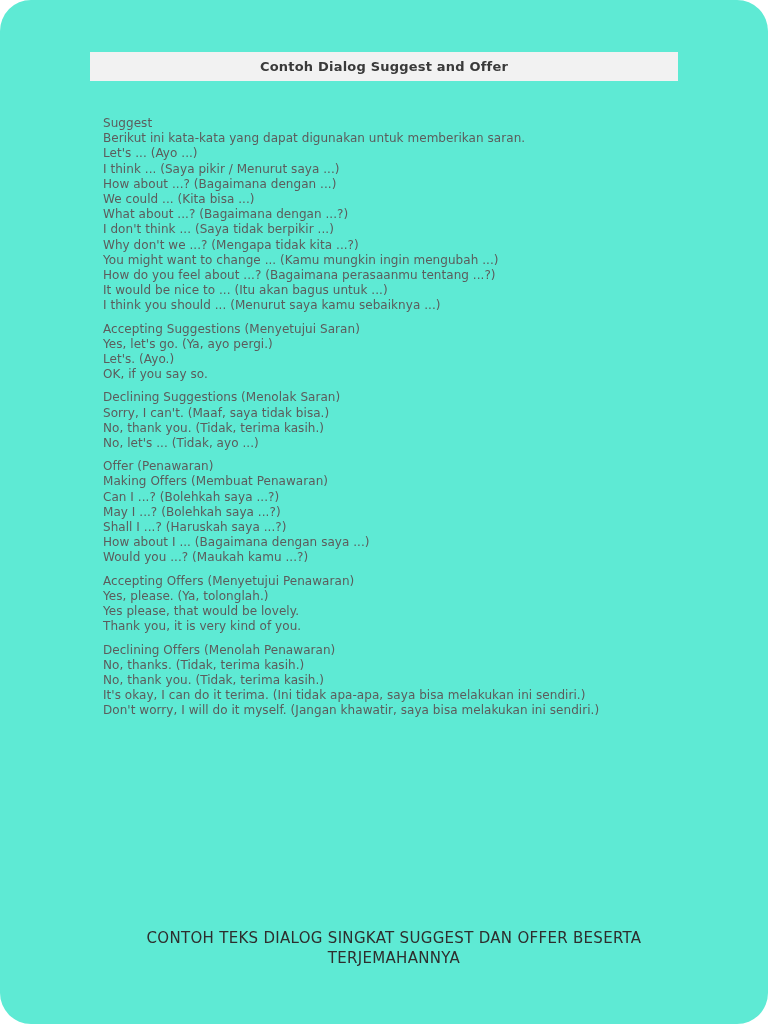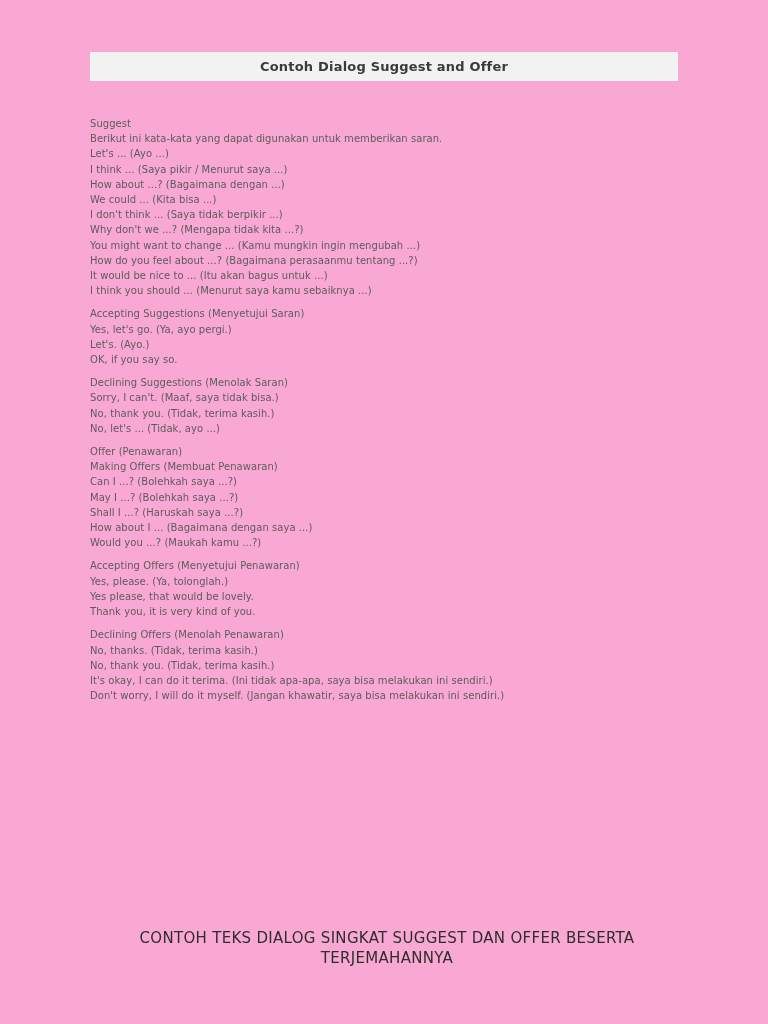--- a/index.html
+++ b/index.html
@@ -11,21 +11,22 @@
     width: 768px;
     height: 1024px;
     position: relative;
     font-family: "DejaVu Sans", sans-serif;
     overflow: hidden;
   }
 
   .page {
     position: absolute;
     inset: 0;
-    background: #f9a8d4;
+    background: #5eead4;
+    border-radius: 31px;
   }
 
   
   .header-band {
     position: absolute;
     left: 90px;
     top: 52px;
     width: 588px;
     height: 29px;
     background: #f2f2f2;
@@ -50,31 +51,32 @@
   }
 
   .block {
     margin: 0 0 8px 0;
   }
   .block:last-child {
     margin-bottom: 0;
   }
 
   .line {
-    font-size: 10px;
+    font-size: 12px;
     line-height: 15.2px;
     color: #5c5c5c;
     white-space: nowrap;
     letter-spacing: 0.05px;
+    margin-left: 13px;
   }
 
   
   .caption {
     position: absolute;
-    left: 93px;
+    left: 100px;
     top: 928px;
     width: 588px;
     text-align: center;
     font-size: 15px;
     line-height: 20px;
     color: #2e2e2e;
     letter-spacing: 0.3px;
   }
   .caption-line {
     display: block;
@@ -91,20 +93,21 @@
   </div>
 
   <div class="content">
       <div class="block">
         <div class="line">Suggest</div>
         <div class="line">Berikut ini kata-kata yang dapat digunakan untuk memberikan saran.</div>
         <div class="line">Let's ... (Ayo ...)</div>
         <div class="line">I think ... (Saya pikir / Menurut saya ...)</div>
         <div class="line">How about ...? (Bagaimana dengan ...)</div>
         <div class="line">We could ... (Kita bisa ...)</div>
+        <div class="line">What about ...? (Bagaimana dengan ...?)</div>
         <div class="line">I don't think ... (Saya tidak berpikir ...)</div>
         <div class="line">Why don't we ...? (Mengapa tidak kita ...?)</div>
         <div class="line">You might want to change ... (Kamu mungkin ingin mengubah ...)</div>
         <div class="line">How do you feel about ...? (Bagaimana perasaanmu tentang ...?)</div>
         <div class="line">It would be nice to ... (Itu akan bagus untuk ...)</div>
         <div class="line">I think you should ... (Menurut saya kamu sebaiknya ...)</div>
       </div>
       <div class="block">
         <div class="line">Accepting Suggestions (Menyetujui Saran)</div>
         <div class="line">Yes, let's go. (Ya, ayo pergi.)</div>

